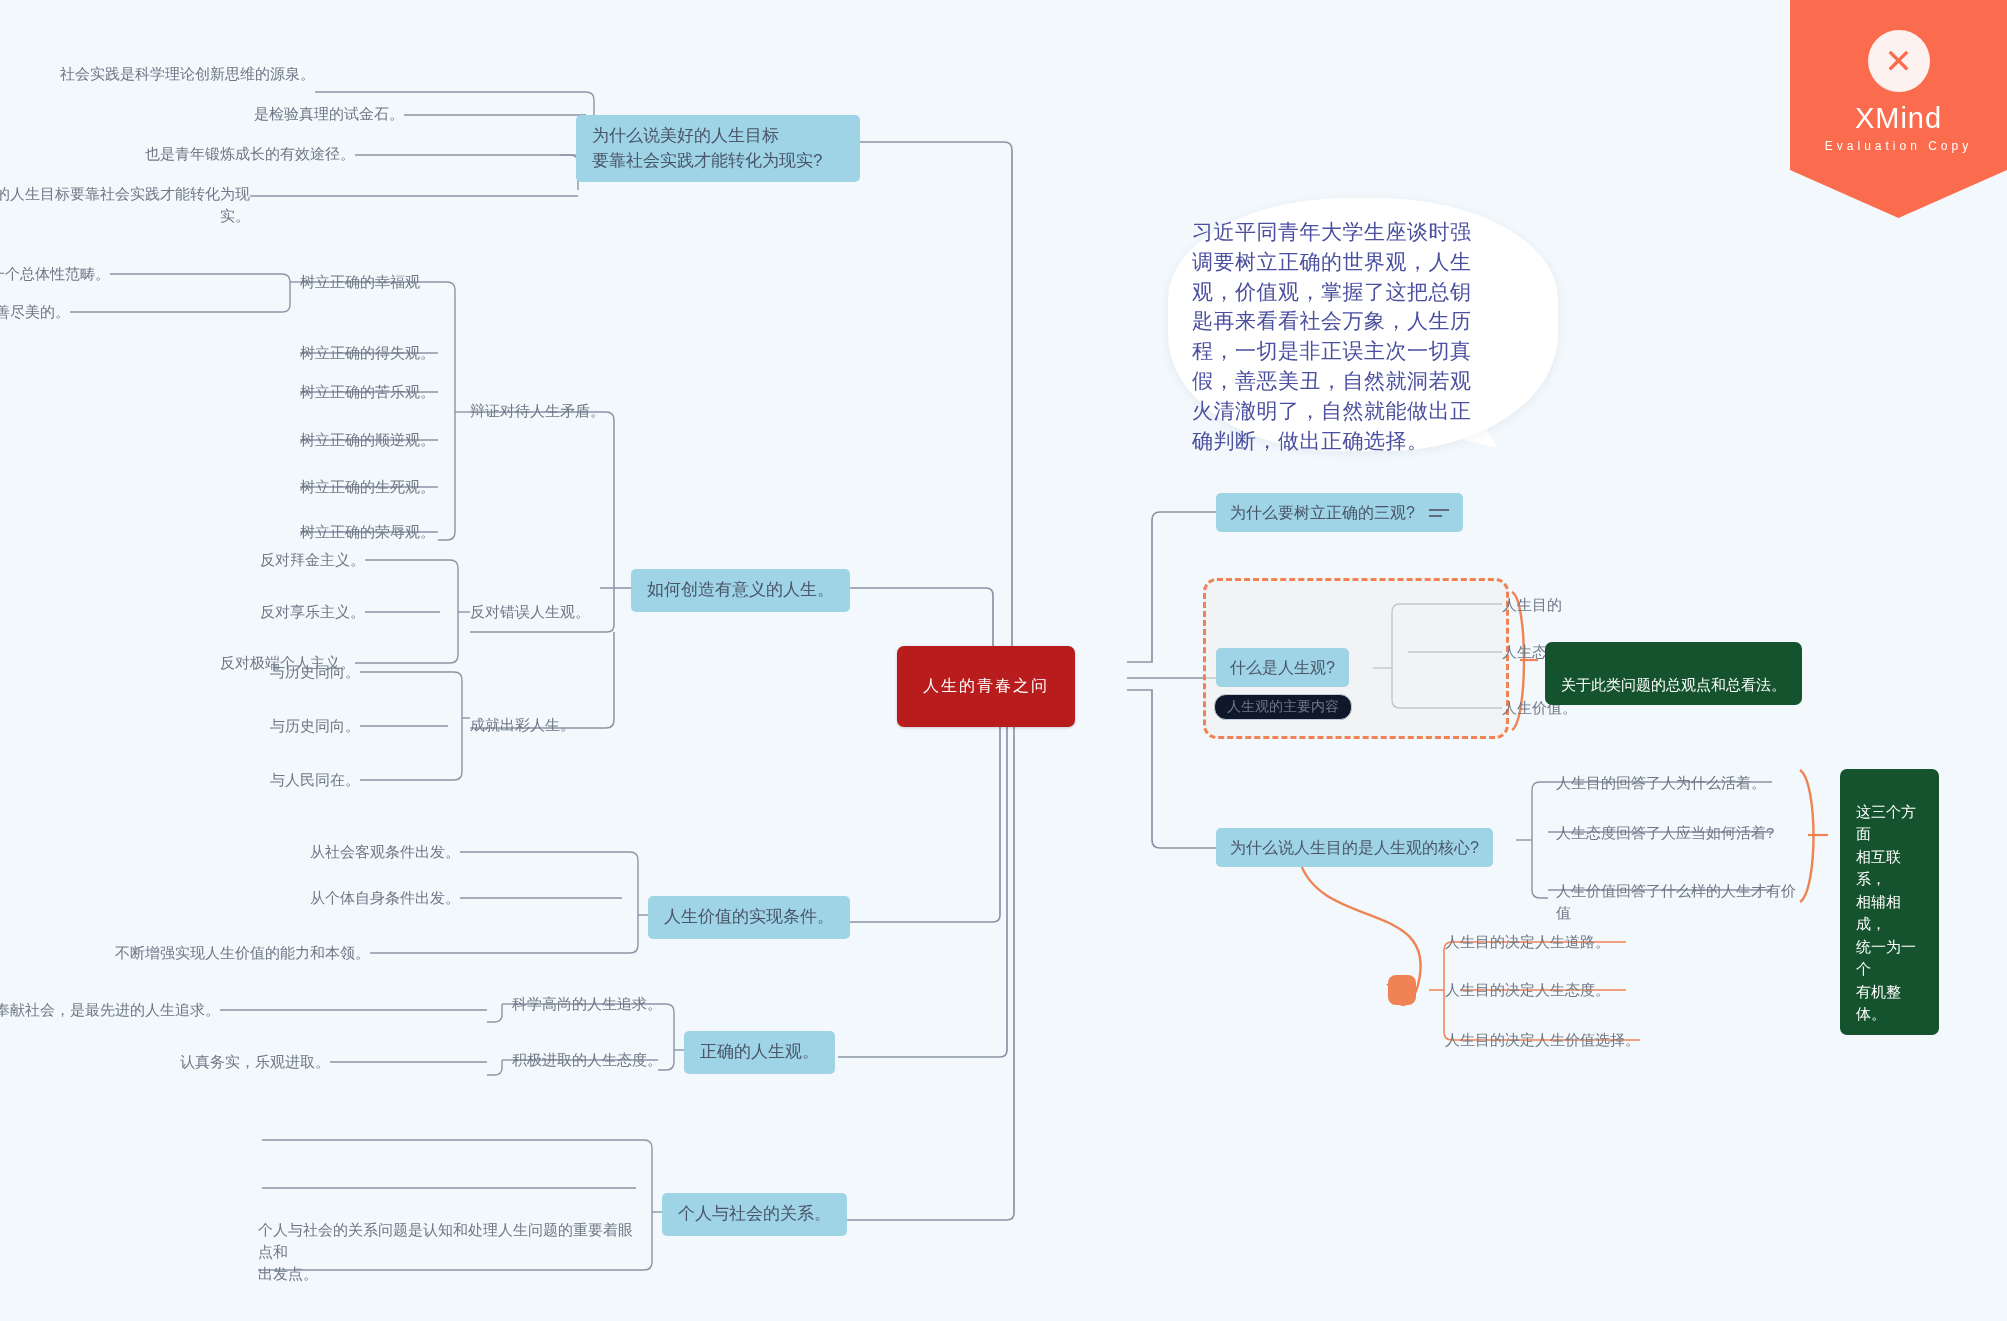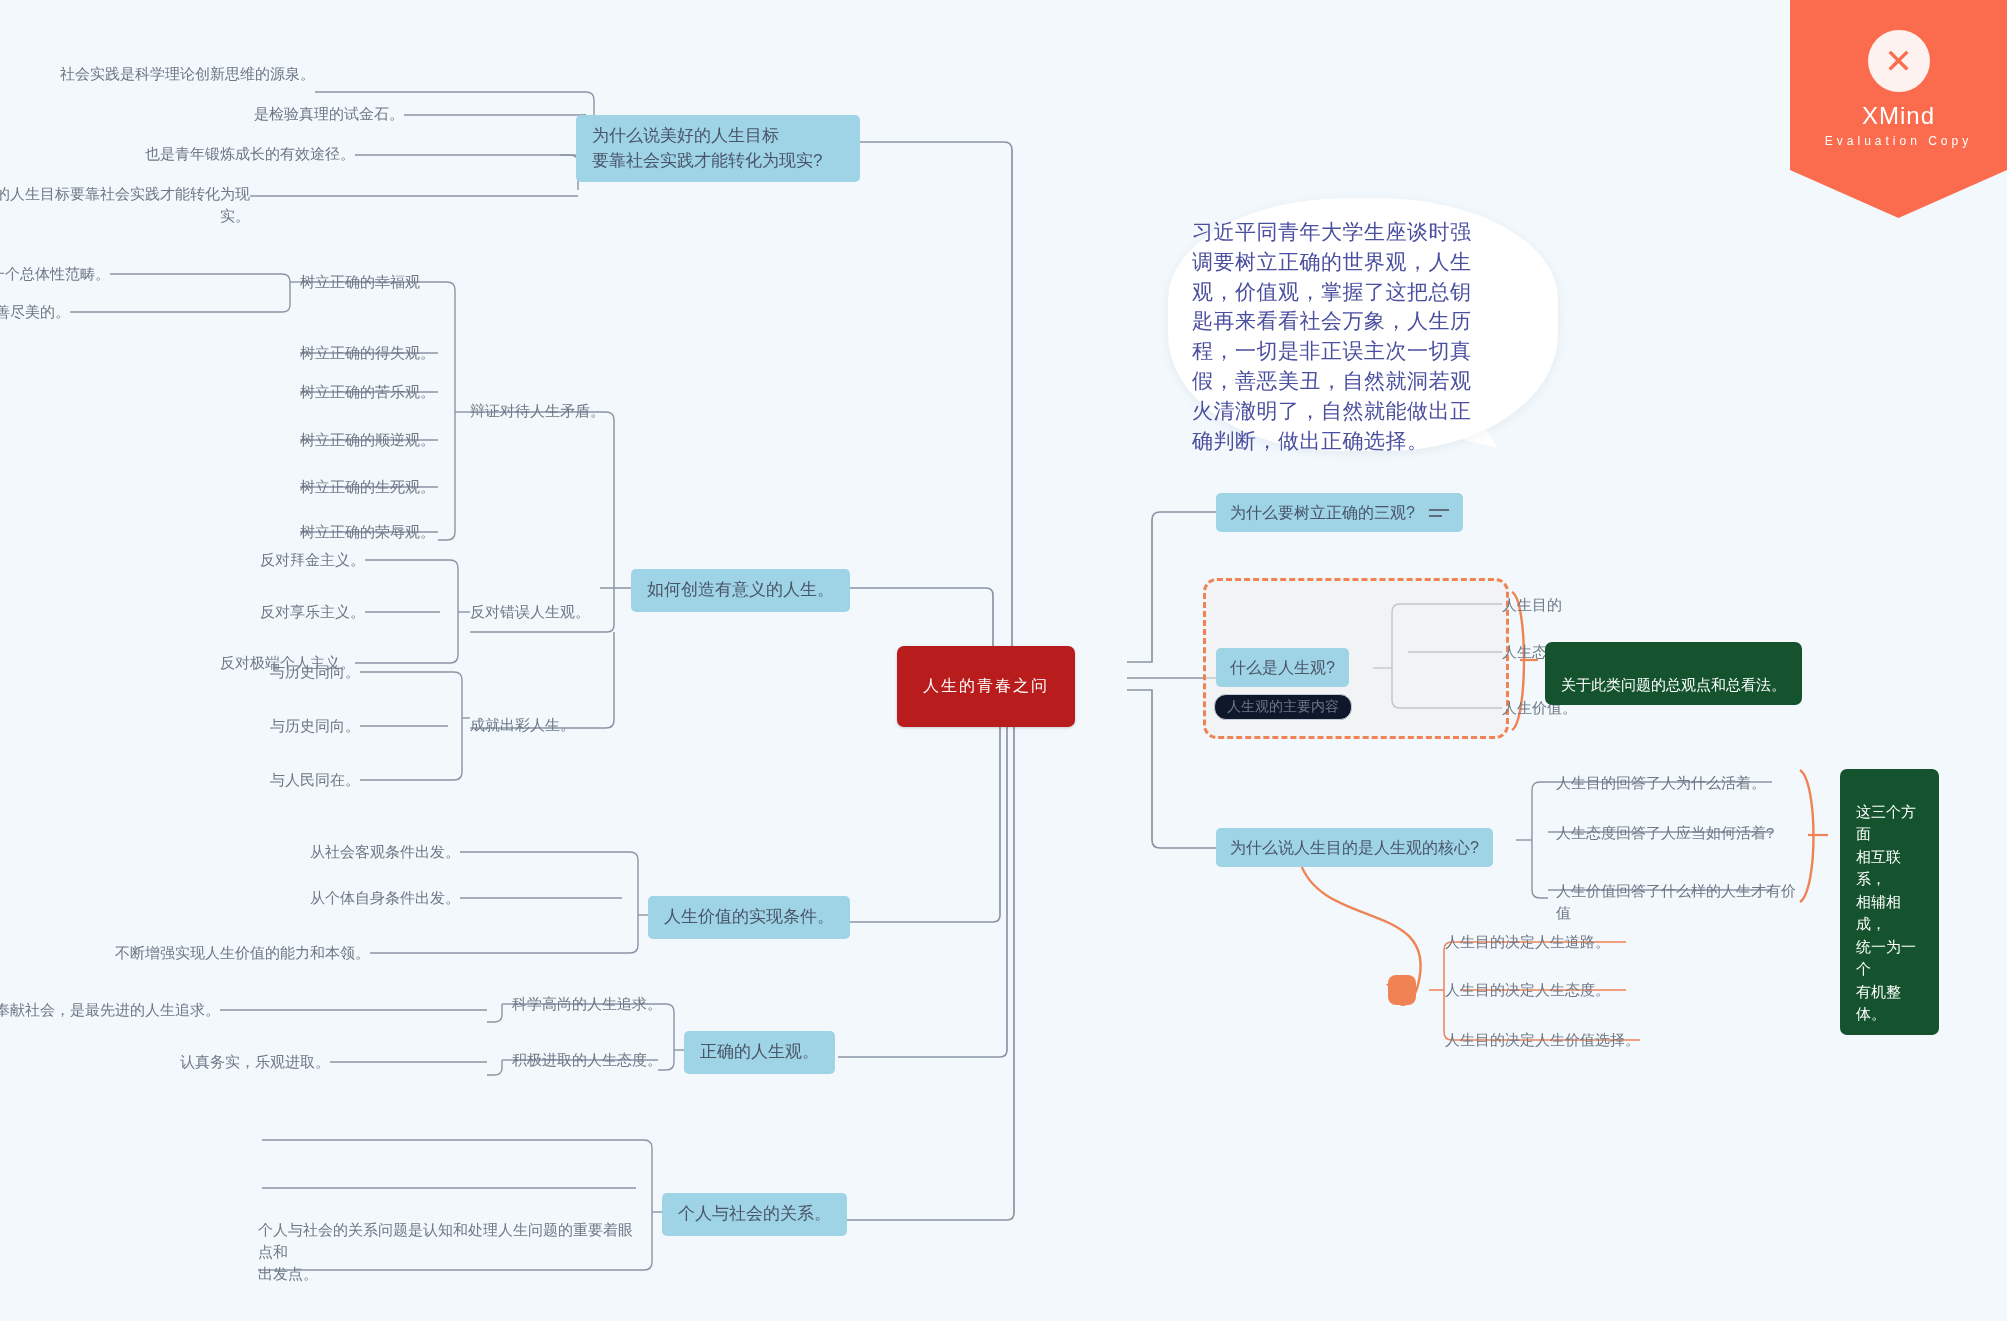--- a/index.html
+++ b/index.html
@@ -73,21 +73,21 @@
     background:#fb6c4e;
     clip-path:polygon(0 0,100% 0,100% 78%,50% 100%,0 78%);
     display:flex;flex-direction:column;align-items:center;
     padding-top:30px;box-sizing:border-box;
   }
   #wm .x-circle{
     width:62px;height:62px;border-radius:50%;background:#fdf2ef;
     display:flex;align-items:center;justify-content:center;
   }
   #wm .x-circle span{color:#fb6c4e;font-size:34px;line-height:1;font-weight:300;}
-  #wm .wm-title{color:#fff;font-size:24px;letter-spacing:1px;margin-top:10px;font-weight:300;}
+  #wm .wm-title{color:#fff;font-size:29px;letter-spacing:1px;margin-top:10px;font-weight:300;}
   #wm .wm-sub{color:#fff;font-size:12px;letter-spacing:4px;margin-top:4px;font-weight:300;}
 </style>
 </head>
 <body>
 
 <div id="canvas">
 
   <svg class="wires" viewBox="0 0 2007 1321" xmlns="http://www.w3.org/2000/svg">
     <g fill="none" stroke="#8b95a5" stroke-width="1.6">
 

